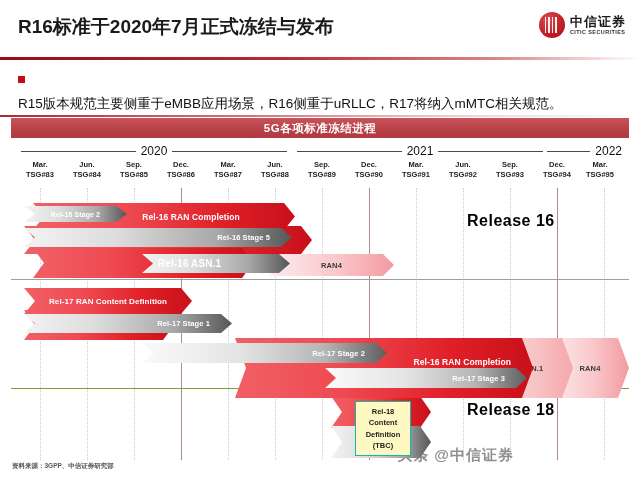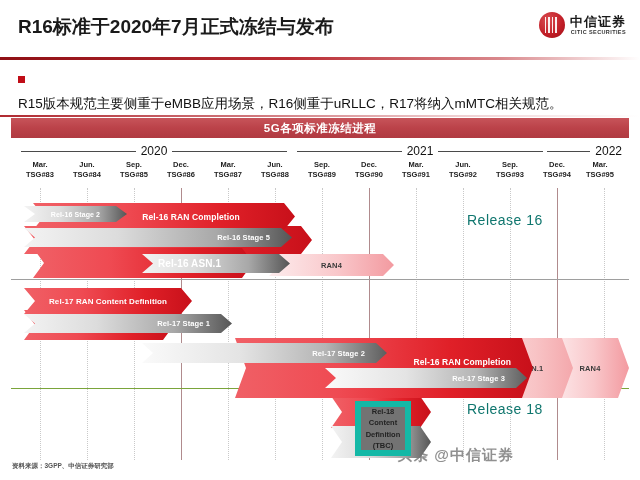--- a/index.html
+++ b/index.html
@@ -25,21 +25,21 @@
     position:relative; overflow:hidden;
   }
   .logo-mark::before {
     content:""; position:absolute; left:5px; top:5px; width:16px; height:16px;
     background:
       linear-gradient(to right, transparent 0 1px, #fff 1px 2.5px, transparent 2.5px 4.5px,
       #fff 4.5px 6px, transparent 6px 8px, #fff 8px 9.5px, transparent 9.5px 11.5px,
       #fff 11.5px 13px, transparent 13px 16px);
     opacity:.92;
   }
-  .logo-text { display:flex; flex-direction:column; line-height:1;align-items:flex-end; }
+  .logo-text { display:flex; flex-direction:column; line-height:1; }
   .logo-cn { font-size:13px; font-weight:bold; color:#1a1a1a; letter-spacing:1px; }
   .logo-en { font-size:5.5px; font-weight:bold; color:#333; letter-spacing:.4px; margin-top:2px; }
   .header-rule {
     position:absolute; left:0; top:57px; width:640px; height:3px;
     background: linear-gradient(to right, #8f1015 0%, #b92b32 45%, #d9888c 78%, #ffffff 100%);
   }
 
   
   .bullet-block { position:absolute; left:18px; top:70px; width:610px; }
   .bullet-row { display:flex; gap:11px; align-items:flex-start;flex-direction:column; }
@@ -90,26 +90,26 @@
     clip-path: polygon(0 0, calc(100% - 11px) 0, 100% 50%, calc(100% - 11px) 100%, 0 100%, 11px 50%);
   }
   .bar .lbl { width:100%; padding:0 16px; }
   .red-solid   { background: linear-gradient(to right, #f06066 0%, #ef4a52 35%, #e02028 72%, #c8101a 100%); }
   .red-light   { background: linear-gradient(to right, #fbdadb 0%, #f8c3c5 55%, #f4a8ac 100%); }
   .red-fade    { background: linear-gradient(to right, #fdeced 0%, #f9c7ca 55%, #f39aa0 100%); }
   .grey-grad   { background: linear-gradient(to right, #f3f3f3 0%, #dcdcdc 35%, #a8a8a8 72%, #565656 100%); }
   .grey-grad2  { background: linear-gradient(to right, #fafafa 0%, #e4e4e4 40%, #b4b4b4 75%, #5e5e5e 100%); }
 
   .release-label {
-    position:absolute; font-size:14px; color:#0f766e; font-weight:400;
+    position:absolute; font-size:16px; color:#000000; font-weight:700;
     letter-spacing:.5px; white-space:nowrap;
   }
 
   .rel18-box {
-    position:absolute; background:#737373; border:6px solid #14b8a6;
+    position:absolute; background:#fef9c3; border:1px solid #14b8a6;
     display:flex; align-items:center; justify-content:center;
     text-align:center; font-size:7.5px; font-weight:bold; color:#222; line-height:1.5;
     z-index:5;
   }
 
   
   .source {
     position:absolute; left:12px; top:462px;
     font-size:6.5px; color:#555; font-weight:bold;
   }

